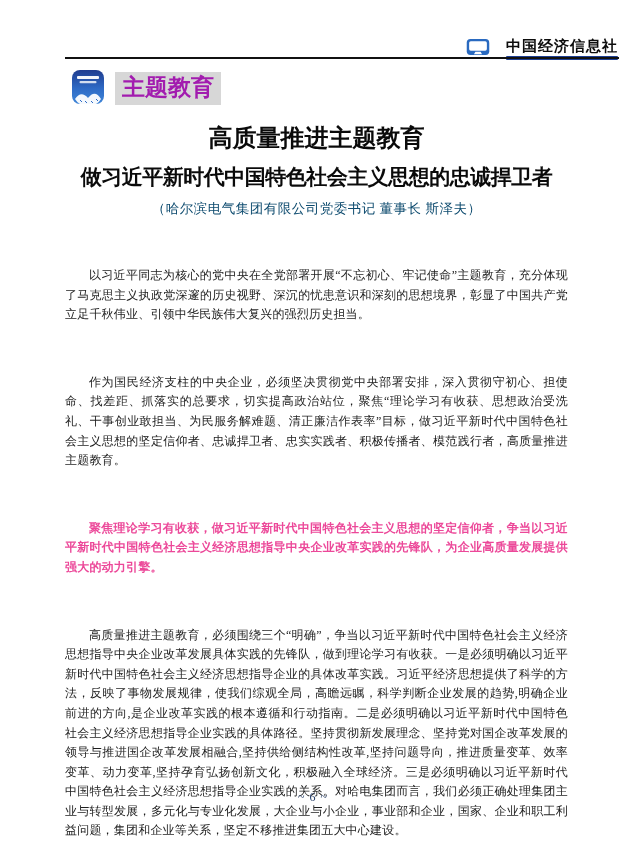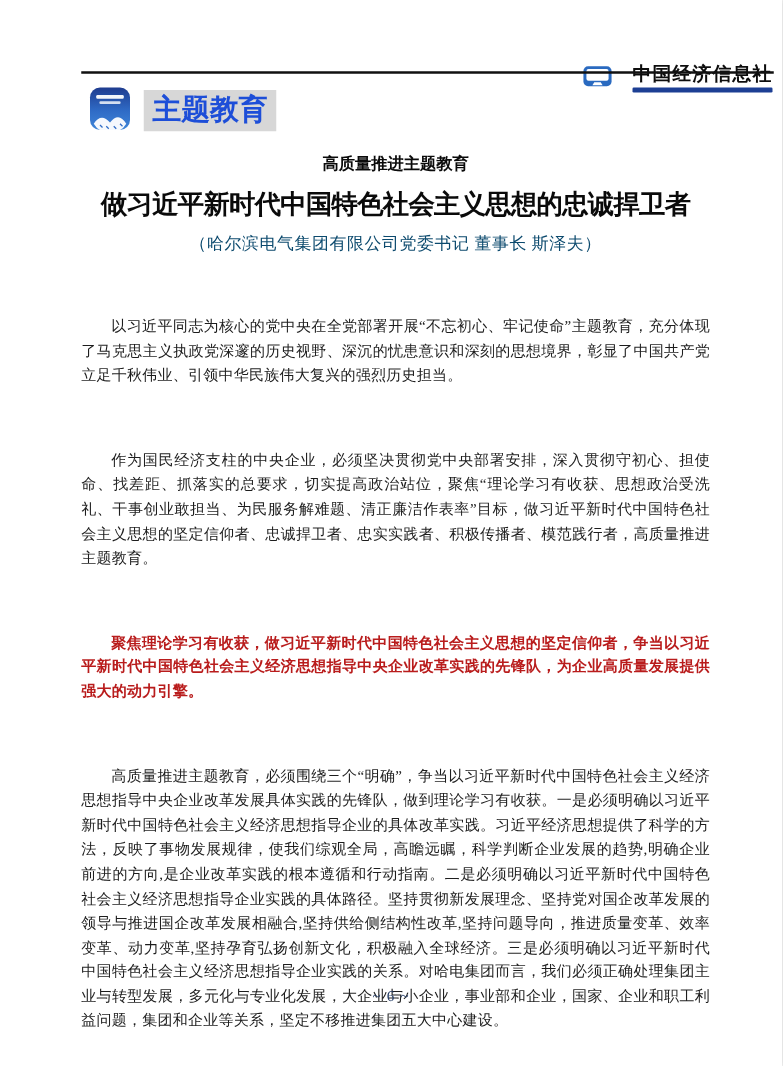--- a/index.html
+++ b/index.html
@@ -12,21 +12,21 @@
     height: 853px;
     margin: 0 auto;
     background: #ffffff;
     overflow: hidden;
     box-shadow: 0 0 4px rgba(0,0,0,.25);
   }
 
   
   .brand {
     position: absolute;
-    top: 52px;
+    top: 38px;
     right: 8px;
     display: flex;
     align-items: flex-start;
     gap: 16px;
   }
   .brand .logo-icon { width: 24px; height: 20px; display: block; }
   .brand-text-wrap { display: flex; flex-direction: column; }
   .brand-name {
     font-family: "Liberation Sans", "DejaVu Sans", sans-serif;
     font-weight: bold;
@@ -59,38 +59,38 @@
     left: 71px;
     display: flex;
     align-items: center;
     gap: 10px;
   }
   .section-badge { width: 34px; height: 39px; display: block; }
   .section-label {
     font-family: "Liberation Sans", "DejaVu Sans", sans-serif;
     font-weight: bold;
     font-size: 23px;
-    color: #1d4ed8;
+    color: #a21caf;
     background: #d7d7d7;
     padding: 2px 7px 3px 7px;
     line-height: 1.2;
   }
 
   
   .article {
     position: absolute;
     top: 118px;
     left: 65px;
     width: 503px;
   }
   .article-title {
     text-align: center;
     font-family: Liberation Serif, serif;
     font-weight: bold;
-    font-size: 13px;
+    font-size: 24px;
     color: #0a0a0a;
     margin-top: 4px;
   }
   .article-subtitle {
     text-align: center;
     font-family: "Liberation Sans", "DejaVu Sans", sans-serif;
     font-weight: bold;
     font-size: 21px;
     letter-spacing: -0.5px;
     color: #0a0a0a;
@@ -109,21 +109,21 @@
     font-size: 12px;
     line-height: 19.6px;
     color: #1d1d1d;
     text-align: justify;
     text-indent: 2em;
     letter-spacing: 0.2px;
     margin-top: 48px;
   }
   .article-body p.bold {
     font-weight: bold;
-    color: #b91c1c;
+    color: #ec4899;
   }
 
   
   .page-number {
     position: absolute;
     bottom: 48px;
     left: 0;
     width: 100%;
     text-align: center;
     font-size: 12px;

